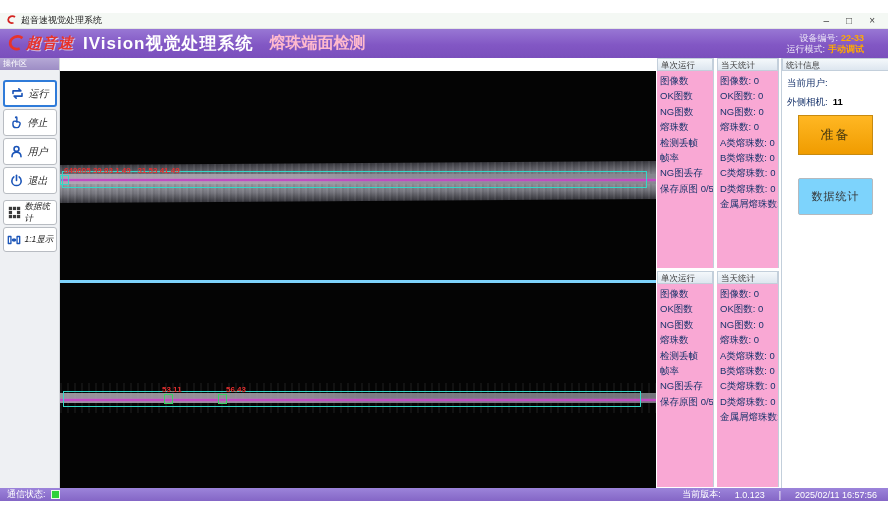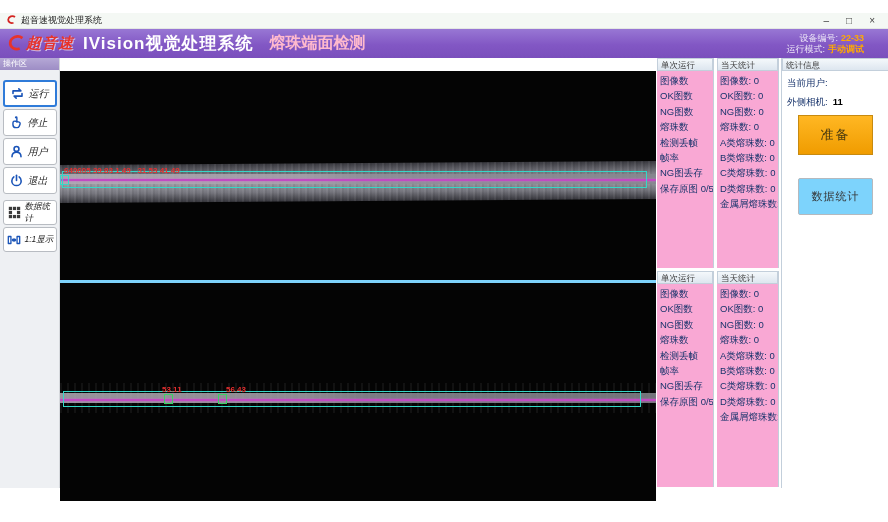--- a/index.html
+++ b/index.html
@@ -299,14 +299,24 @@
     <div class="info-row">
       <span>当前用户:</span><b></b>
     </div>
     <div class="info-row">
       <span>外侧相机:</span><b>11</b>
     </div>
     <div class="btn-prepare">准备</div>
     <div class="btn-data">数据统计</div>
   </div>
 
+  <div class="status-bar">
+    <span>通信状态:</span>
+    <span class="led"></span>
+    <div class="sb-right">
+      <span>当前版本:</span>
+      <span>1.0.123</span>
+      <span>|</span>
+      <span>2025/02/11  16:57:56</span>
+    </div>
+  </div>
 
 </div>
 
 </body></html>

